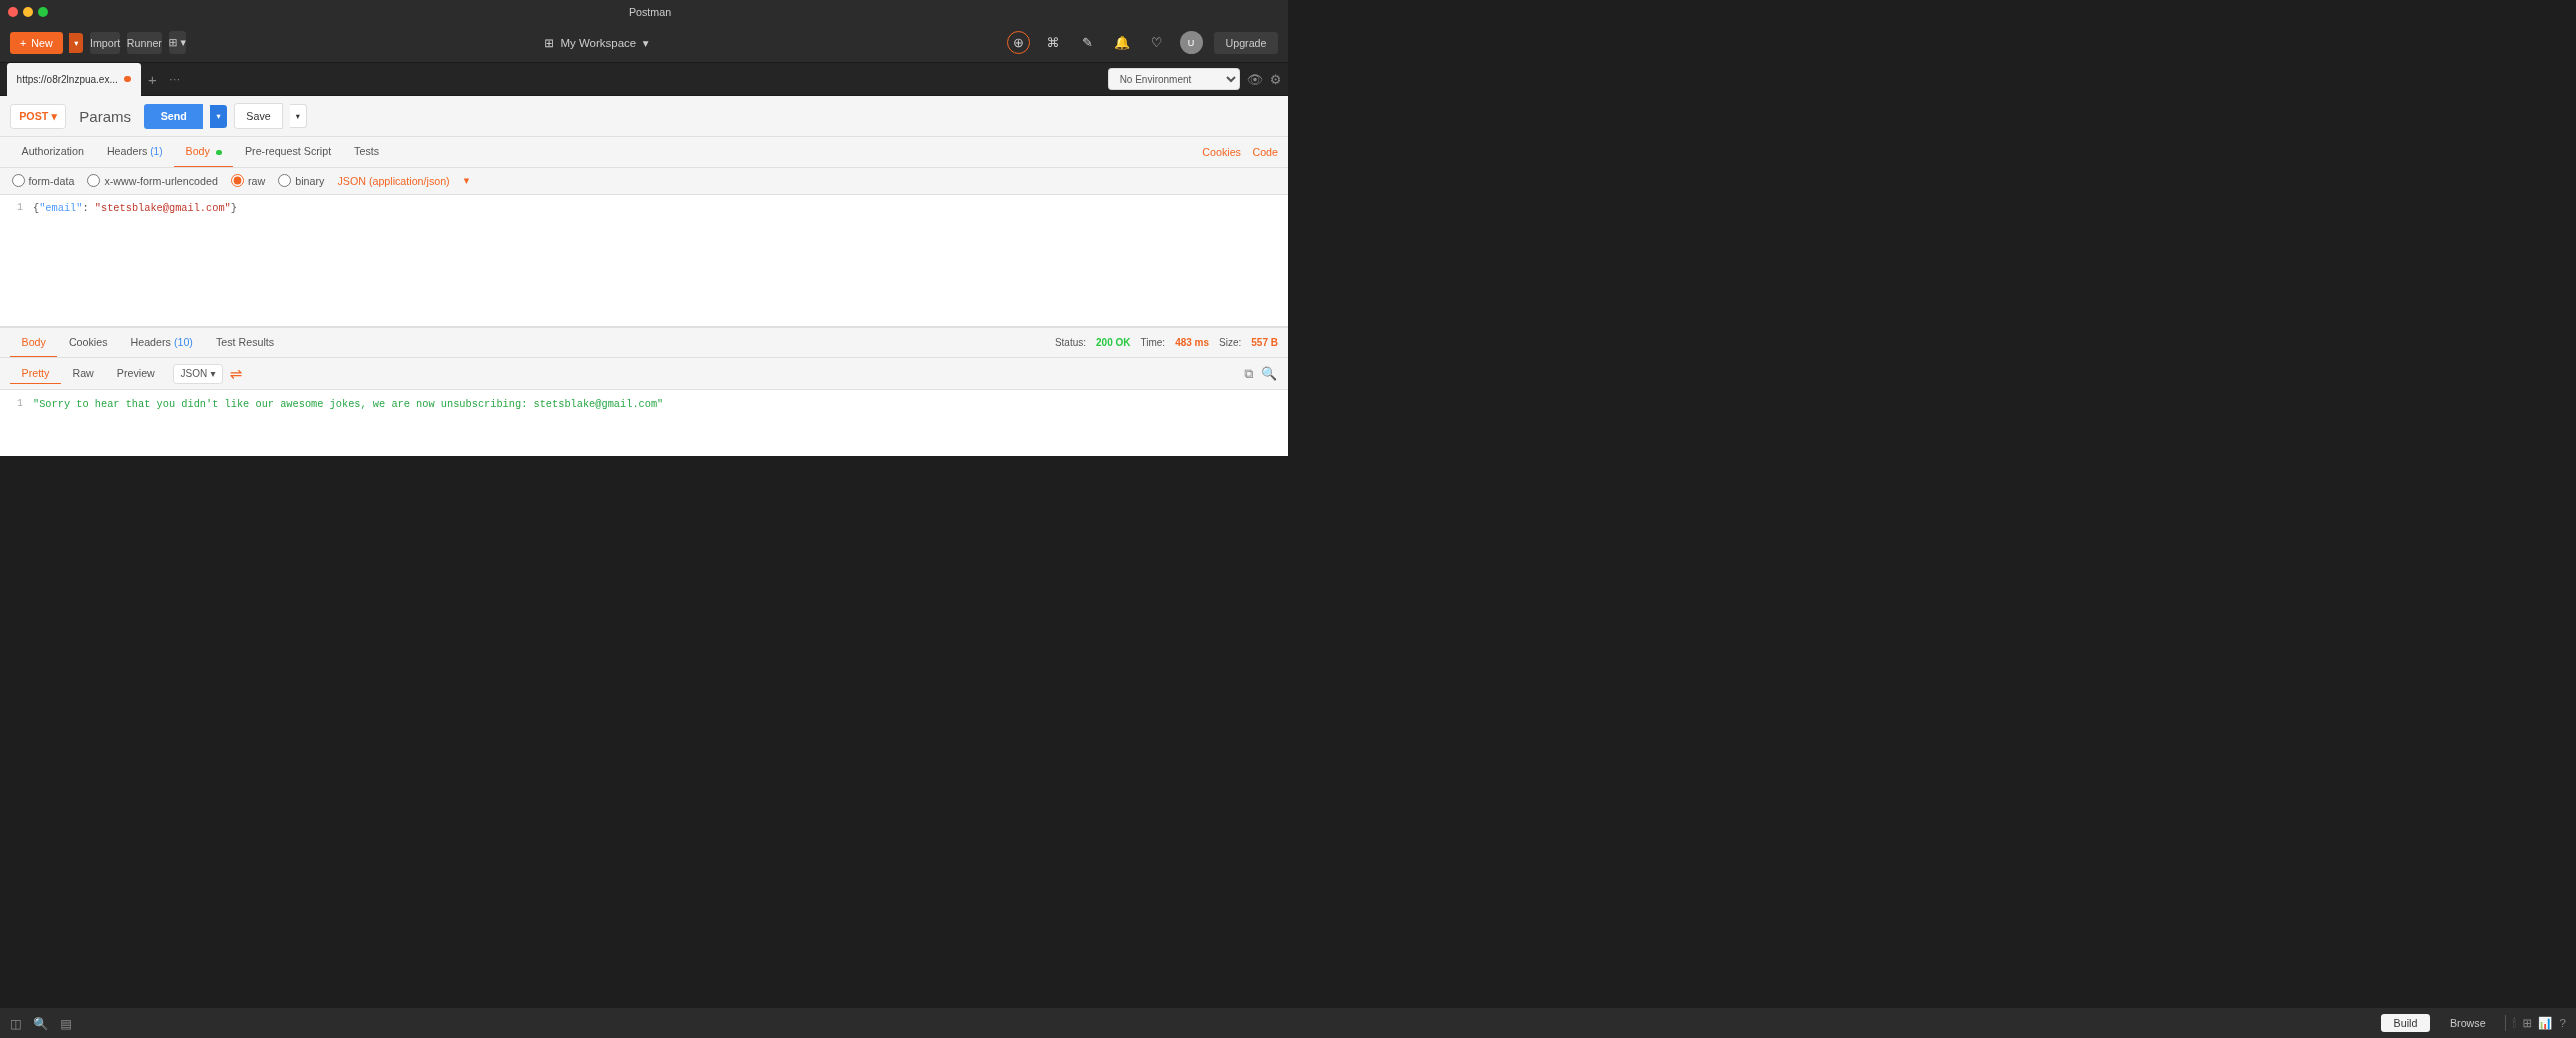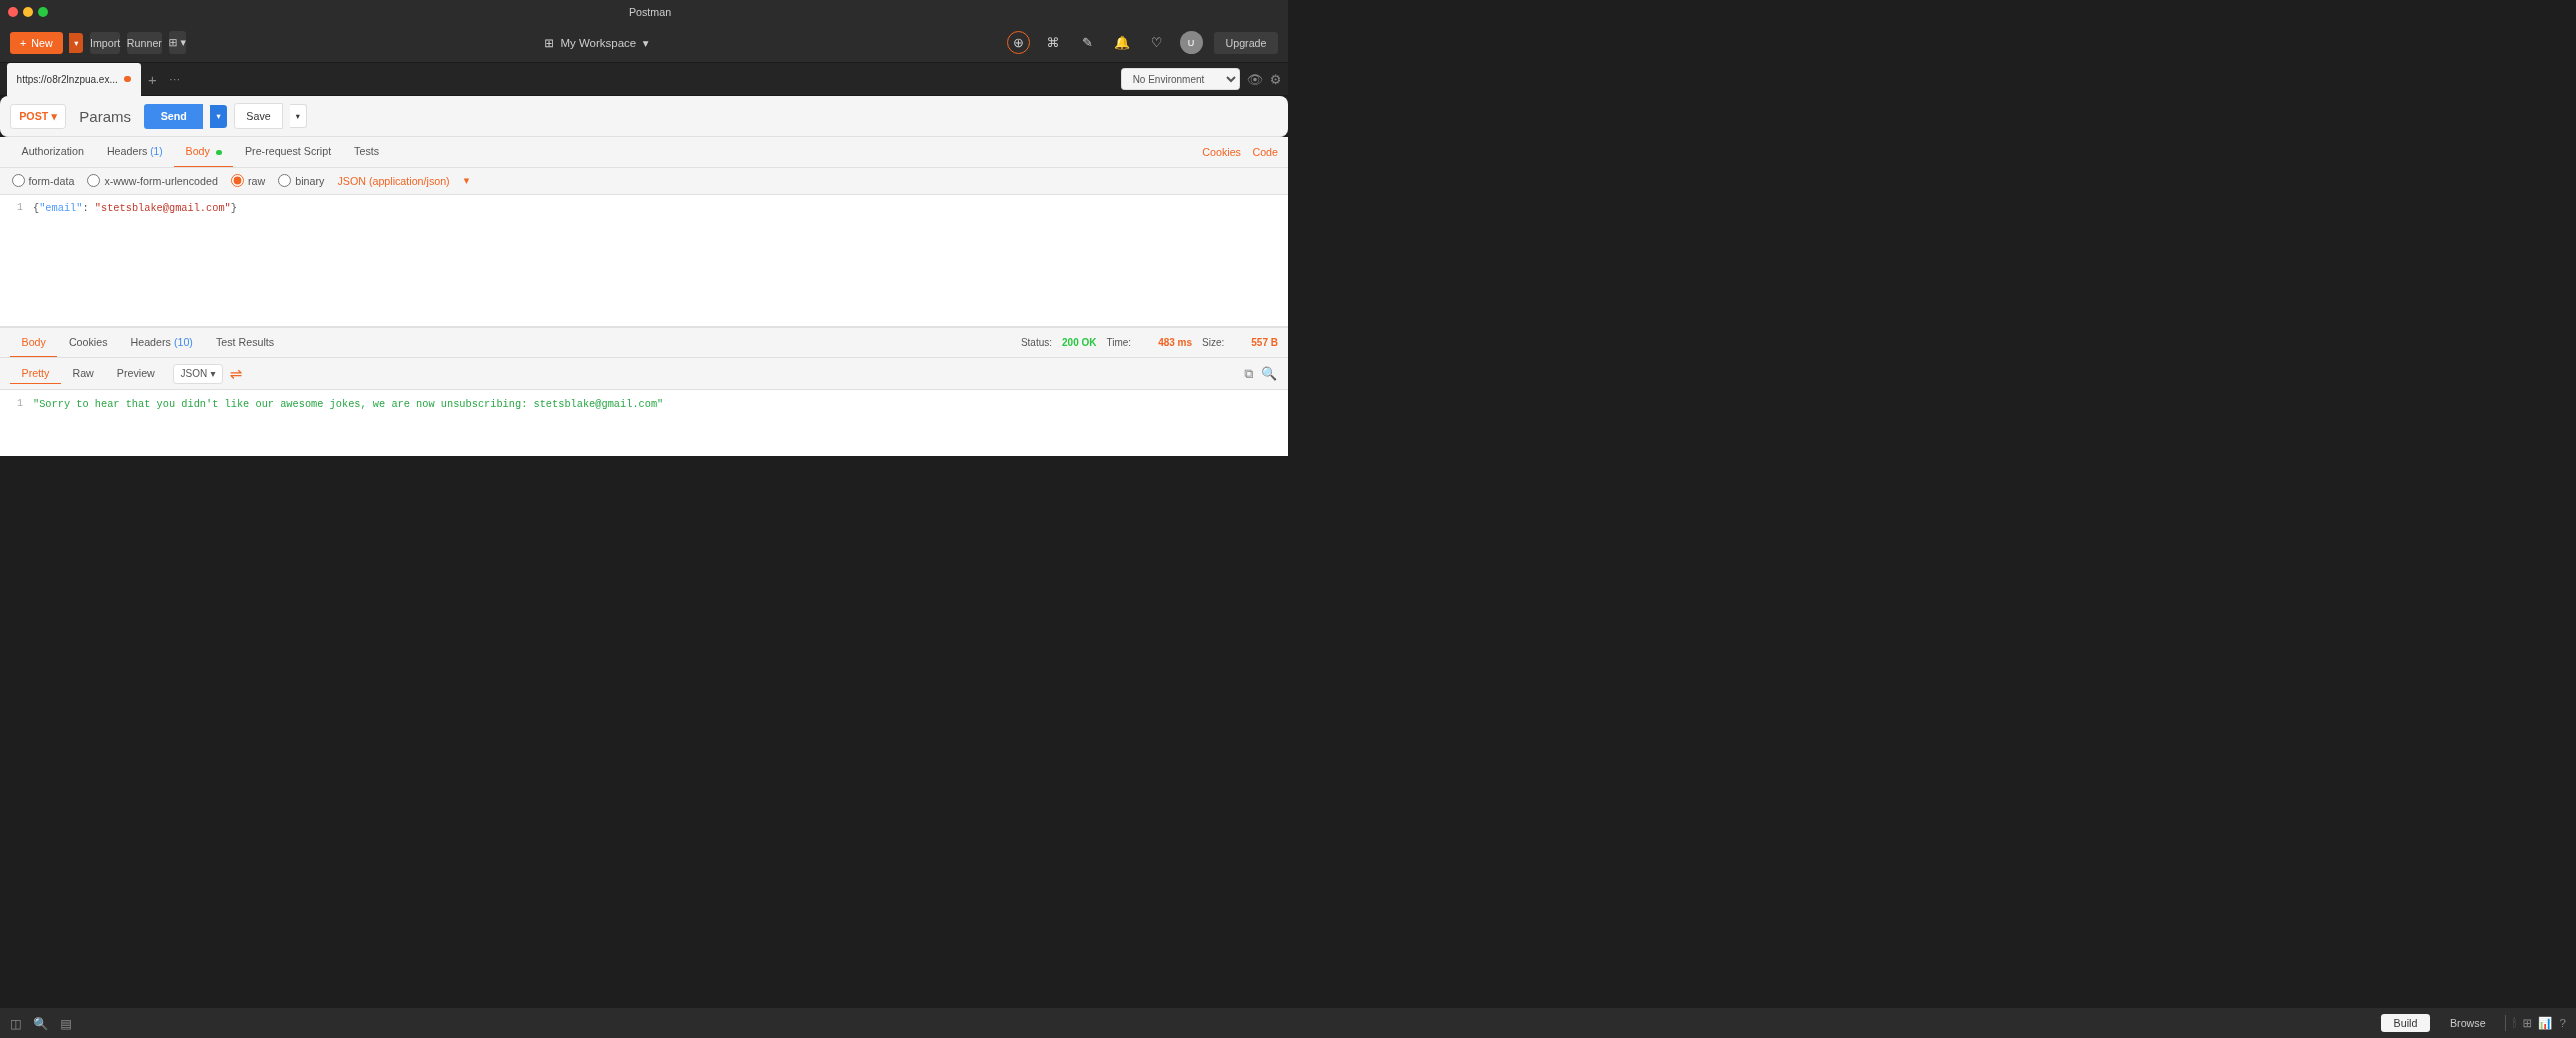--- a/index.html
+++ b/index.html
@@ -191,39 +191,38 @@
       gap: 6.6px;
     }
     .env-select {
       background: #f5f5f5;
       border: 0.8px solid #ddd;
       border-radius: 3.3px;
       padding: 3.3px 6.6px;
       font-size: 10px;
       color: #555;
       cursor: pointer;
-      width: 119px;
+      width: 132px;
     }
     .env-icon-btn {
       background: none;
       border: none;
       color: #888;
       cursor: pointer;
       font-size: 13px;
     }
 
     
     .request-line {
       display: flex;
       align-items: center;
       padding: 6.6px 10px;
       background: #f5f5f5;
       gap: 6.6px;
       border-bottom: 0.8px solid #e0e0e0;
-      border-radius: 8px;
     }
     .method-select {
       background: white;
       border: 0.8px solid #ddd;
       border-radius: 3.3px;
       padding: 5px 8.2px;
       font-size: 10.7px;
       font-weight: 600;
       color: #f26522;
       cursor: pointer;
@@ -418,21 +417,21 @@
     .resp-tab .badge { color: #3d8bef; }
     .response-status {
       margin-left: auto;
       display: flex;
       align-items: center;
       gap: 10px;
       font-size: 10px;
       color: #555;
     }
     .status-ok { color: #28c840; font-weight: 600; }
-    .status-val { color: #f26522; font-weight: 600; margin-left: 17px; }
+    .status-val { color: #f26522; font-weight: 600; }
 
     
     .view-tabs {
       display: flex;
       align-items: center;
       padding: 5px 10px;
       background: #f5f5f5;
       border-bottom: 0.8px solid #e0e0e0;
       gap: 0;
     }

